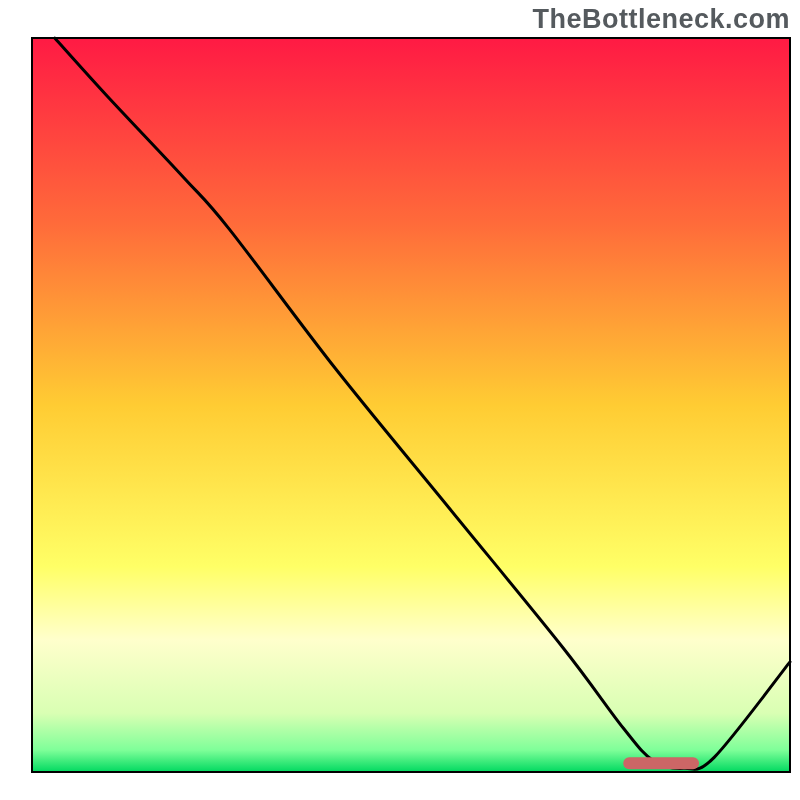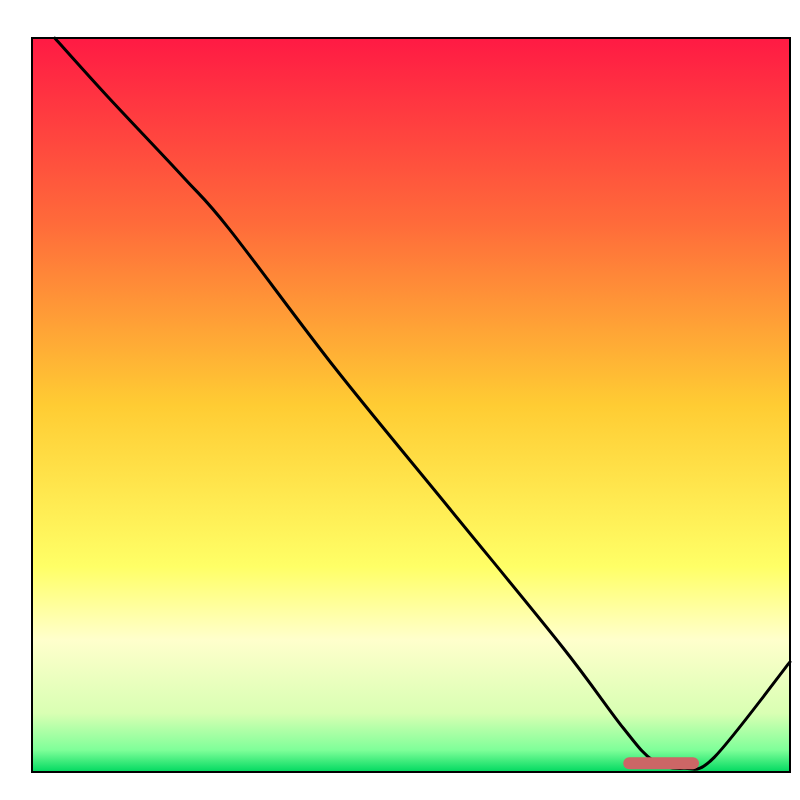--- a/index.html
+++ b/index.html
@@ -29,20 +29,21 @@
   svg.plot {
     position: absolute;
     top: 0;
     left: 0;
   }
 </style>
 </head>
 <body>
 
 <div class="frame">
+  <div class="watermark">TheBottleneck.com</div>
 
   <svg class="plot" width="800" height="800" viewBox="0 0 800 800">
     <defs>
       <linearGradient id="bg-grad" x1="0" y1="0" x2="0" y2="1">
       <stop offset="0%" stop-color="#ff1a44"></stop>
           <stop offset="25%" stop-color="#ff6a3a"></stop>
           <stop offset="50%" stop-color="#ffcc33"></stop>
           <stop offset="72%" stop-color="#ffff66"></stop>
           <stop offset="82%" stop-color="#ffffcc"></stop>
           <stop offset="92%" stop-color="#d9ffb3"></stop>

